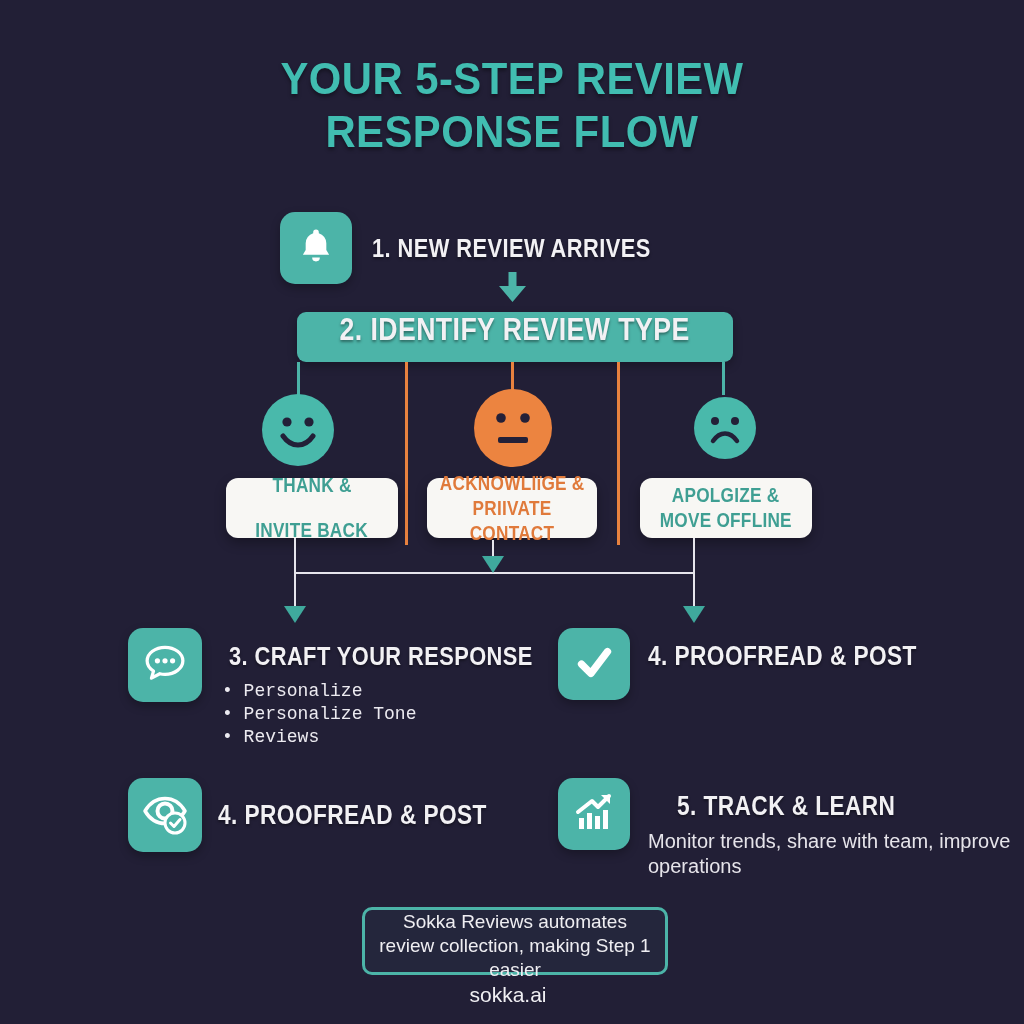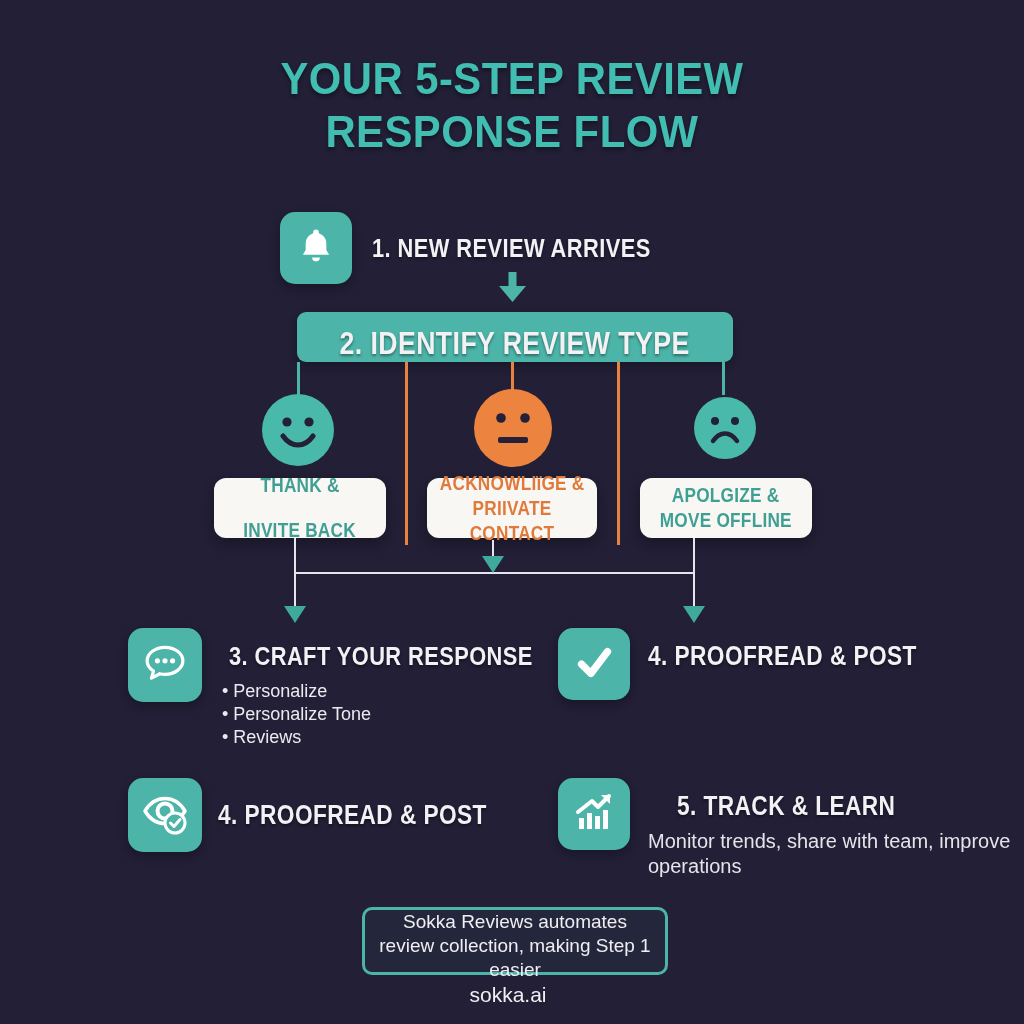--- a/index.html
+++ b/index.html
@@ -27,21 +27,21 @@
     background:var(--teal);border-radius:15px;
     box-shadow:0 4px 10px rgba(0,0,0,.28);
     display:flex;align-items:center;justify-content:center;
   }
   .step-label{
     color:var(--text-white);font-weight:bold;letter-spacing:.5px;
     text-shadow:0 2px 3px rgba(0,0,0,.4);white-space:nowrap;
   }
   .banner{
     left:297px;top:312px;width:436px;height:50px;background:var(--teal);
-    border-radius:9px;display:flex;align-items:flex-end;justify-content:center;
+    border-radius:9px;display:flex;align-items:flex-start;justify-content:center;
     box-shadow:0 4px 10px rgba(0,0,0,.28);
   }
   .banner .step-label{font-size:31px;}
   .v-line{width:3px;}
   .v-line.teal{background:var(--teal);}
   .v-line.orange{background:var(--orange);}
   .v-line.white{width:2px;background:var(--line-white);}
   .h-line{height:2px;background:var(--line-white);}
   .tri-down{
     width:0;height:0;border-left:11px solid transparent;
@@ -120,21 +120,21 @@
   </div>
   <div class="abs" style="left:694px;top:397px;">
     <svg width="62" height="62" viewBox="0 0 62 62">
       <circle cx="31" cy="31" r="31" fill="#49b9ab"></circle>
       <circle cx="21" cy="24" r="4" fill="#232038"></circle>
       <circle cx="41" cy="24" r="4" fill="#232038"></circle>
       <path d="M19 44c3.8-5.5 8.6-7.5 12-7.5s8.2 2 12 7.5" stroke="#232038" stroke-width="4.5" fill="none" stroke-linecap="round"></path>
     </svg>
   </div>
 
-  <div class="abs branch-box teal" style="left:214px;gap:20px;">
+  <div class="abs branch-box teal" style="left:226px;gap:20px;">
     <span class="bl cond-c">THANK &amp;</span>
     <span class="bl cond-c">INVITE BACK</span>
   </div>
   <div class="abs branch-box teal" style="left:640px;">
     <span class="bl cond-c">APOLGIZE &amp;</span>
     <span class="bl cond-c">MOVE OFFLINE</span>
   </div>
   <div class="abs branch-box orange" style="left:427px;width:170px;">
     <span class="bl cond-c">ACKNOWLIïGE &amp;</span>
     <span class="bl cond-c">PRIIVATE CONTACT</span>
@@ -152,21 +152,21 @@
     <span>
       <svg width="52" height="52" viewBox="0 0 48 48">
         <path d="M24 9.5c9 0 16.5 5.6 16.5 12.5S33 34.5 24 34.5c-1.7 0-3.3-.2-4.8-.6L11.5 38l1.9-6.5C9.8 29.2 7.5 25.8 7.5 22 7.5 15.1 15 9.5 24 9.5z" stroke="#ffffff" stroke-width="3" fill="none" stroke-linejoin="round"></path>
         <circle cx="17" cy="22" r="2.4" fill="#ffffff"></circle>
         <circle cx="24" cy="22" r="2.4" fill="#ffffff"></circle>
         <circle cx="31" cy="22" r="2.4" fill="#ffffff"></circle>
       </svg>
     </span>
   </div>
   <div class="abs step-label" style="left:229px;top:641px;font-size:26px;"><span class="cond-l">3. CRAFT YOUR RESPONSE</span></div>
-  <ul class="abs bullets" style="left:222px;top:680px;">
+  <ul class="abs bullets" style="left:222px;top:680px;font-family:Liberation Mono, monospace;">
     <li>Personalize</li>
     <li>Personalize Tone</li>
     <li>Reviews</li>
   </ul>
 
   <div class="abs icon-tile" style="left:558px;top:628px;width:72px;height:72px;">
     <span>
       <svg width="50" height="50" viewBox="0 0 48 48">
         <path d="M12 26l9 9 16-21" stroke="#ffffff" stroke-width="7" fill="none" stroke-linecap="round" stroke-linejoin="round"></path>
       </svg>

